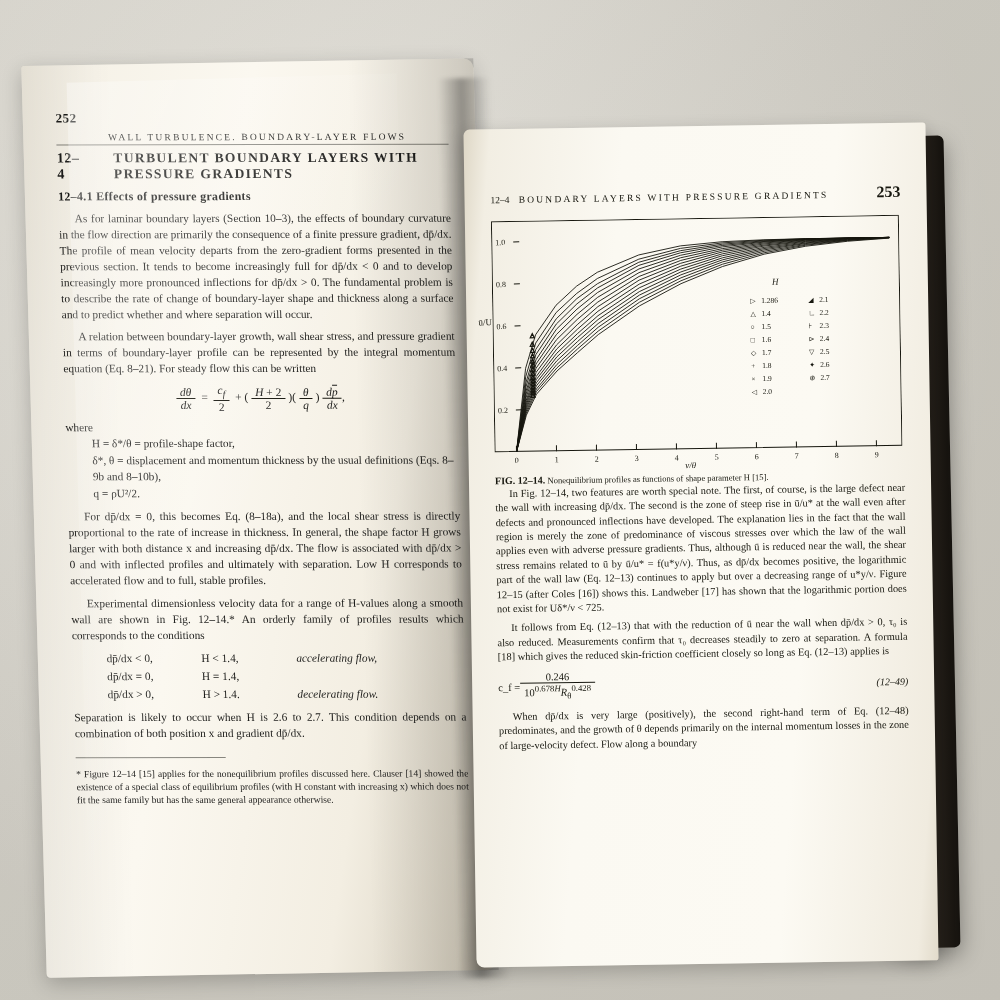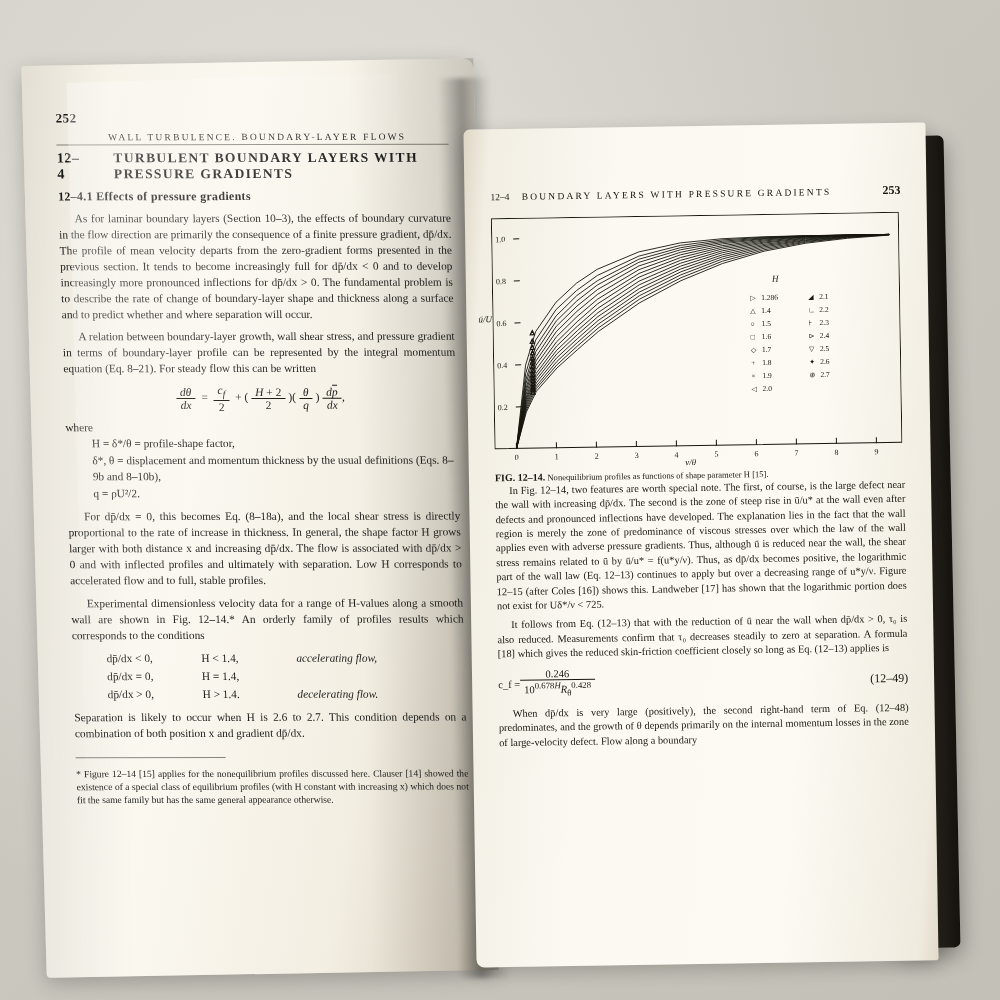--- a/index.html
+++ b/index.html
@@ -78,31 +78,31 @@
   .cond span.c3{font-style:italic;}
   .fn{font-size:9.6px;line-height:1.35;margin-top:10px;border-top:0;text-align:justify;}
   .rule{height:1px;background:#2a2a24;opacity:.55;margin:2px 0 5px 0;}
 
   i,em{font-style:italic;}
   .ov{border-top:1px solid #1b1b19;padding-top:0px;}
 
   
   .rp-head{display:flex;align-items:baseline;justify-content:space-between;font-size:9.5px;}
   .rp-head .mid{letter-spacing:2.2px;text-transform:uppercase;}
-  .rp-head .r{font-weight:bold;font-size:12px;margin-left:39px;}
+  .rp-head .r{font-weight:bold;font-size:16px;margin-left:39px;}
 
   
   .figbox{margin:14px 0 4px 0;position:relative;height:262px;}
   svg.chart{display:block;}
   .figcap{font-size:8.6px;margin-top:4px;}
   .figcap b{font-size:10px;}
 
   .rp-body p{font-size:10.4px;line-height:1.38;text-align:justify;margin:0 0 5px 0;text-indent:14px;}
   .eqr{display:flex;align-items:center;justify-content:center;gap:0;font-size:10.5px;margin:8px 0;}
-  .eqr .num{margin-left:auto;font-size:12px;}
+  .eqr .num{margin-left:auto;font-size:10px;font-style:italic;}
   .frac{display:inline-block;text-align:center;vertical-align:middle;}
   .frac .t{display:block;border-bottom:1px solid #17170f;padding:0 4px;}
   .frac .b{display:block;padding:0 4px;}
 
   .glare{position:absolute;left:60px;top:60px;width:330px;height:820px;
     background:linear-gradient(115deg,rgba(255,255,255,.35),rgba(255,255,255,0) 55%);
     transform:rotate(-1.6deg);pointer-events:none;}
 </style>
 </head>
 <body>
@@ -306,21 +306,21 @@
                 <text x="327" y="125" font-size="7.5">2.4</text>
                 <text x="316" y="138" font-size="7">▽</text>
                 <text x="327" y="138" font-size="7.5">2.5</text>
                 <text x="316" y="151" font-size="7">✦</text>
                 <text x="327" y="151" font-size="7.5">2.6</text>
                 <text x="316" y="164" font-size="7">⊕</text>
                 <text x="327" y="164" font-size="7.5">2.7</text>
               </g>
             <text x="280" y="68" font-family="Liberation Serif, serif" font-size="9" font-style="italic" fill="#17170f">H</text>
           </svg>
-          <div style="position:absolute;left:-14px;top:96px;font-size:9px;font-style:italic;">ū/U</div>
+          <div style="position:absolute;left:-14px;top:96px;font-size:9px;">ū/U</div>
           <div class="figcap">
             <b>FIG. 12–14.</b>
             <span>Nonequilibrium profiles as functions of shape parameter H [15].</span>
           </div>
         </div>
 
         <div class="rp-body">
           <p>In Fig. 12–14, two features are worth special note. The first, of course, is the large defect near the wall with increasing dp̄/dx. The second is the zone of steep rise in ū/u* at the wall even after defects and pronounced inflections have developed. The explanation lies in the fact that the wall region is merely the zone of predominance of viscous stresses over which the law of the wall applies even with adverse pressure gradients. Thus, although ū is reduced near the wall, the shear stress remains related to ū by ū/u* = f(u*y/ν). Thus, as dp̄/dx becomes positive, the logarithmic part of the wall law (Eq. 12–13) continues to apply but over a decreasing range of u*y/ν. Figure 12–15 (after Coles [16]) shows this. Landweber [17] has shown that the logarithmic portion does not exist for Uδ*/ν &lt; 725.</p>
           <p>It follows from Eq. (12–13) that with the reduction of ū near the wall when dp̄/dx &gt; 0, τ₀ is also reduced. Measurements confirm that τ₀ decreases steadily to zero at separation. A formula [18] which gives the reduced skin-friction coefficient closely so long as Eq. (12–13) applies is</p>
 

